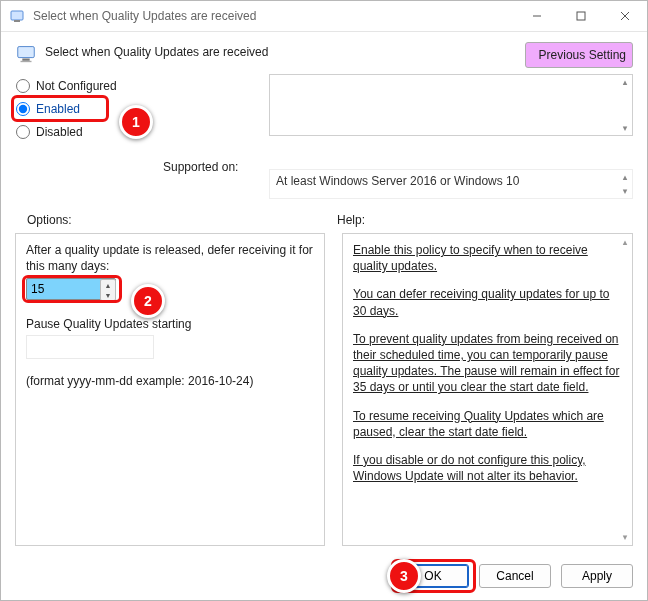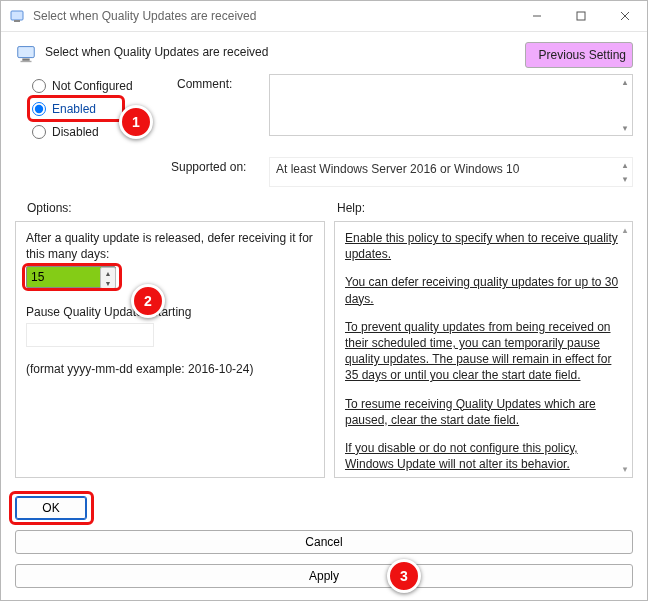--- a/index.html
+++ b/index.html
@@ -77,22 +77,22 @@
     font-size: 12px;
     color: #222;
     cursor: pointer;
     text-align: right;
   }
   
   .topgrid {
     display: grid;
     grid-template-columns: 135px 80px 1fr;
     grid-template-rows: auto auto auto 14px auto;
-    padding: 6px 14px 0 29px;
-    column-gap: 12px;
+    padding: 6px 14px 0 13px;
+    column-gap: 20px;
   }
   .radio-row {
     display: flex;
     align-items: center;
     height: 23px;
   }
   .radio-row input[type=radio] {
     width: 14px; height: 14px;
     margin: 0 6px 0 2px;
   }
@@ -131,36 +131,37 @@
   }
   .supported-box {
     grid-column: 3; grid-row: 5;
     border: 1px solid #eee;
     height: 30px;
     position: relative;
     padding: 4px 16px 4px 6px;
     box-sizing: border-box;
     font-size: 12px;
     color: #333;
+    margin-top: 12px;
   }
 
   
   .pane-labels {
     display: flex;
     padding: 14px 14px 6px 14px;
     margin-left: 12px;
   }
   .pane-labels > div:first-child { width: 310px; }
   .pane-labels > div { font-size: 12px; }
 
   
   .panes {
     display: flex;
     padding: 0 14px 10px 14px;
-    gap: 9px;
+    gap: 17px;
     flex: 1;
     min-height: 0;
   }
   .pane {
     border: 1px solid #cfcfcf;
     background: #fff;
     box-sizing: border-box;
     padding: 8px 10px;
     font-size: 12px;
     line-height: 1.35;
@@ -174,21 +175,21 @@
     margin-top: 4px;
   }
   .spin {
     width: 90px;
     height: 22px;
     border: 1px solid #888;
     border-radius: 2px;
     box-sizing: border-box;
     padding: 2px 18px 2px 4px;
     font-size: 12px;
-    background: #84cc16;
+    background: #7dd3fc;
   }
   .spin-btns {
     position: absolute;
     left: 74px; top: 1px;
     width: 14px; height: 20px;
     display: flex; flex-direction: column;
     border: 1px solid #bbb;
     border-radius: 2px;
     background: #f3f3f3;
   }
@@ -209,21 +210,20 @@
     margin-top: 2px;
     box-sizing: border-box;
   }
   
   .footer {
     display: flex;
     justify-content: flex-end;
     padding: 8px 14px 12px 14px;
     gap: 10px;
     position: relative;
-    flex-direction: column;
   }
   .btn {
     height: 24px;
     min-width: 72px;
     border: 1px solid #adadad;
     border-radius: 3px;
     background: #fdfdfd;
     font-size: 12px;
     cursor: pointer;
   }
@@ -321,21 +321,20 @@
     <div id="row-disabled" class="radio-row">
       <input type="radio" name="state" style="">
       <label>Disabled</label>
     </div>
     <div id="row-enabled" class="radio-row selected">
       <input type="radio" name="state" checked="" style="">
       <label>Enabled</label>
       <div class="redbox" style="left:-3px; top:-2px; width:98px; height:27px;"></div>
     </div>
 
-    <div class="lbl-comment">Comment:</div>
     <div class="comment-box">
       <div class="mini-arrows">
           <span>▴</span>
           <span>▾</span>
         </div>
     </div>
 
     <div class="lbl-supported">Supported on:</div>
     <div class="supported-box">
       <span>At least Windows Server 2016 or Windows 10</span>

